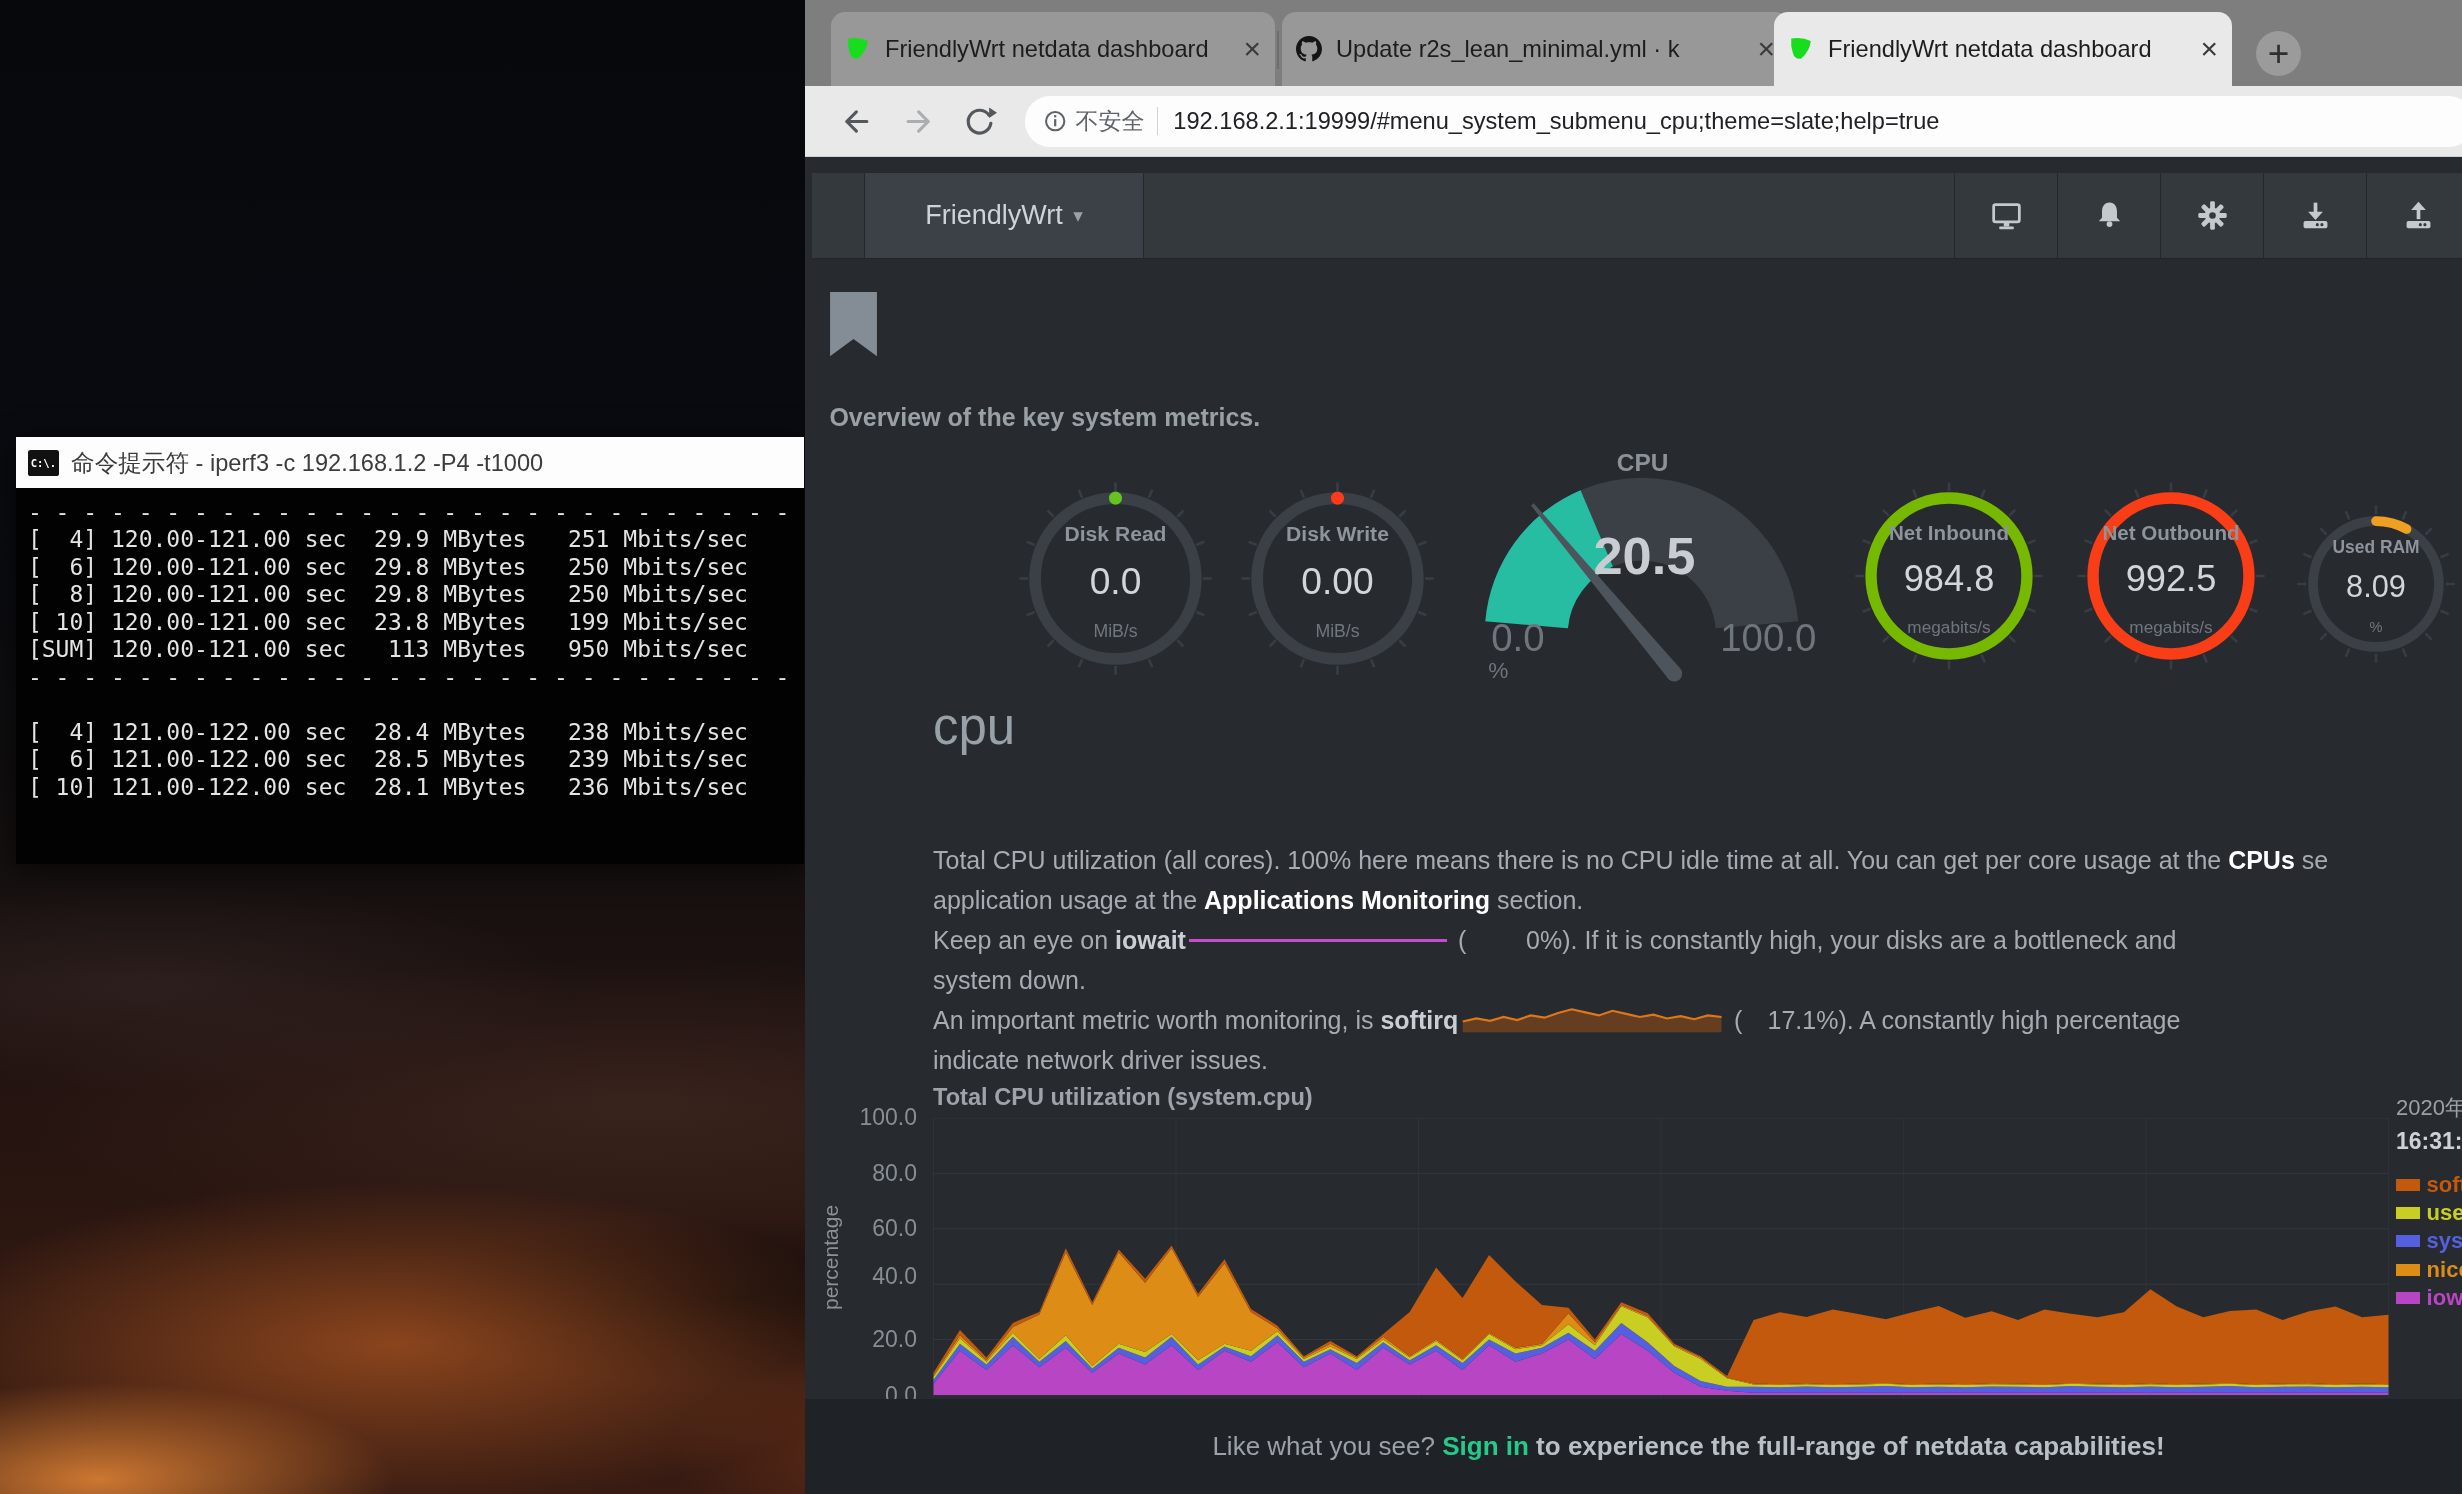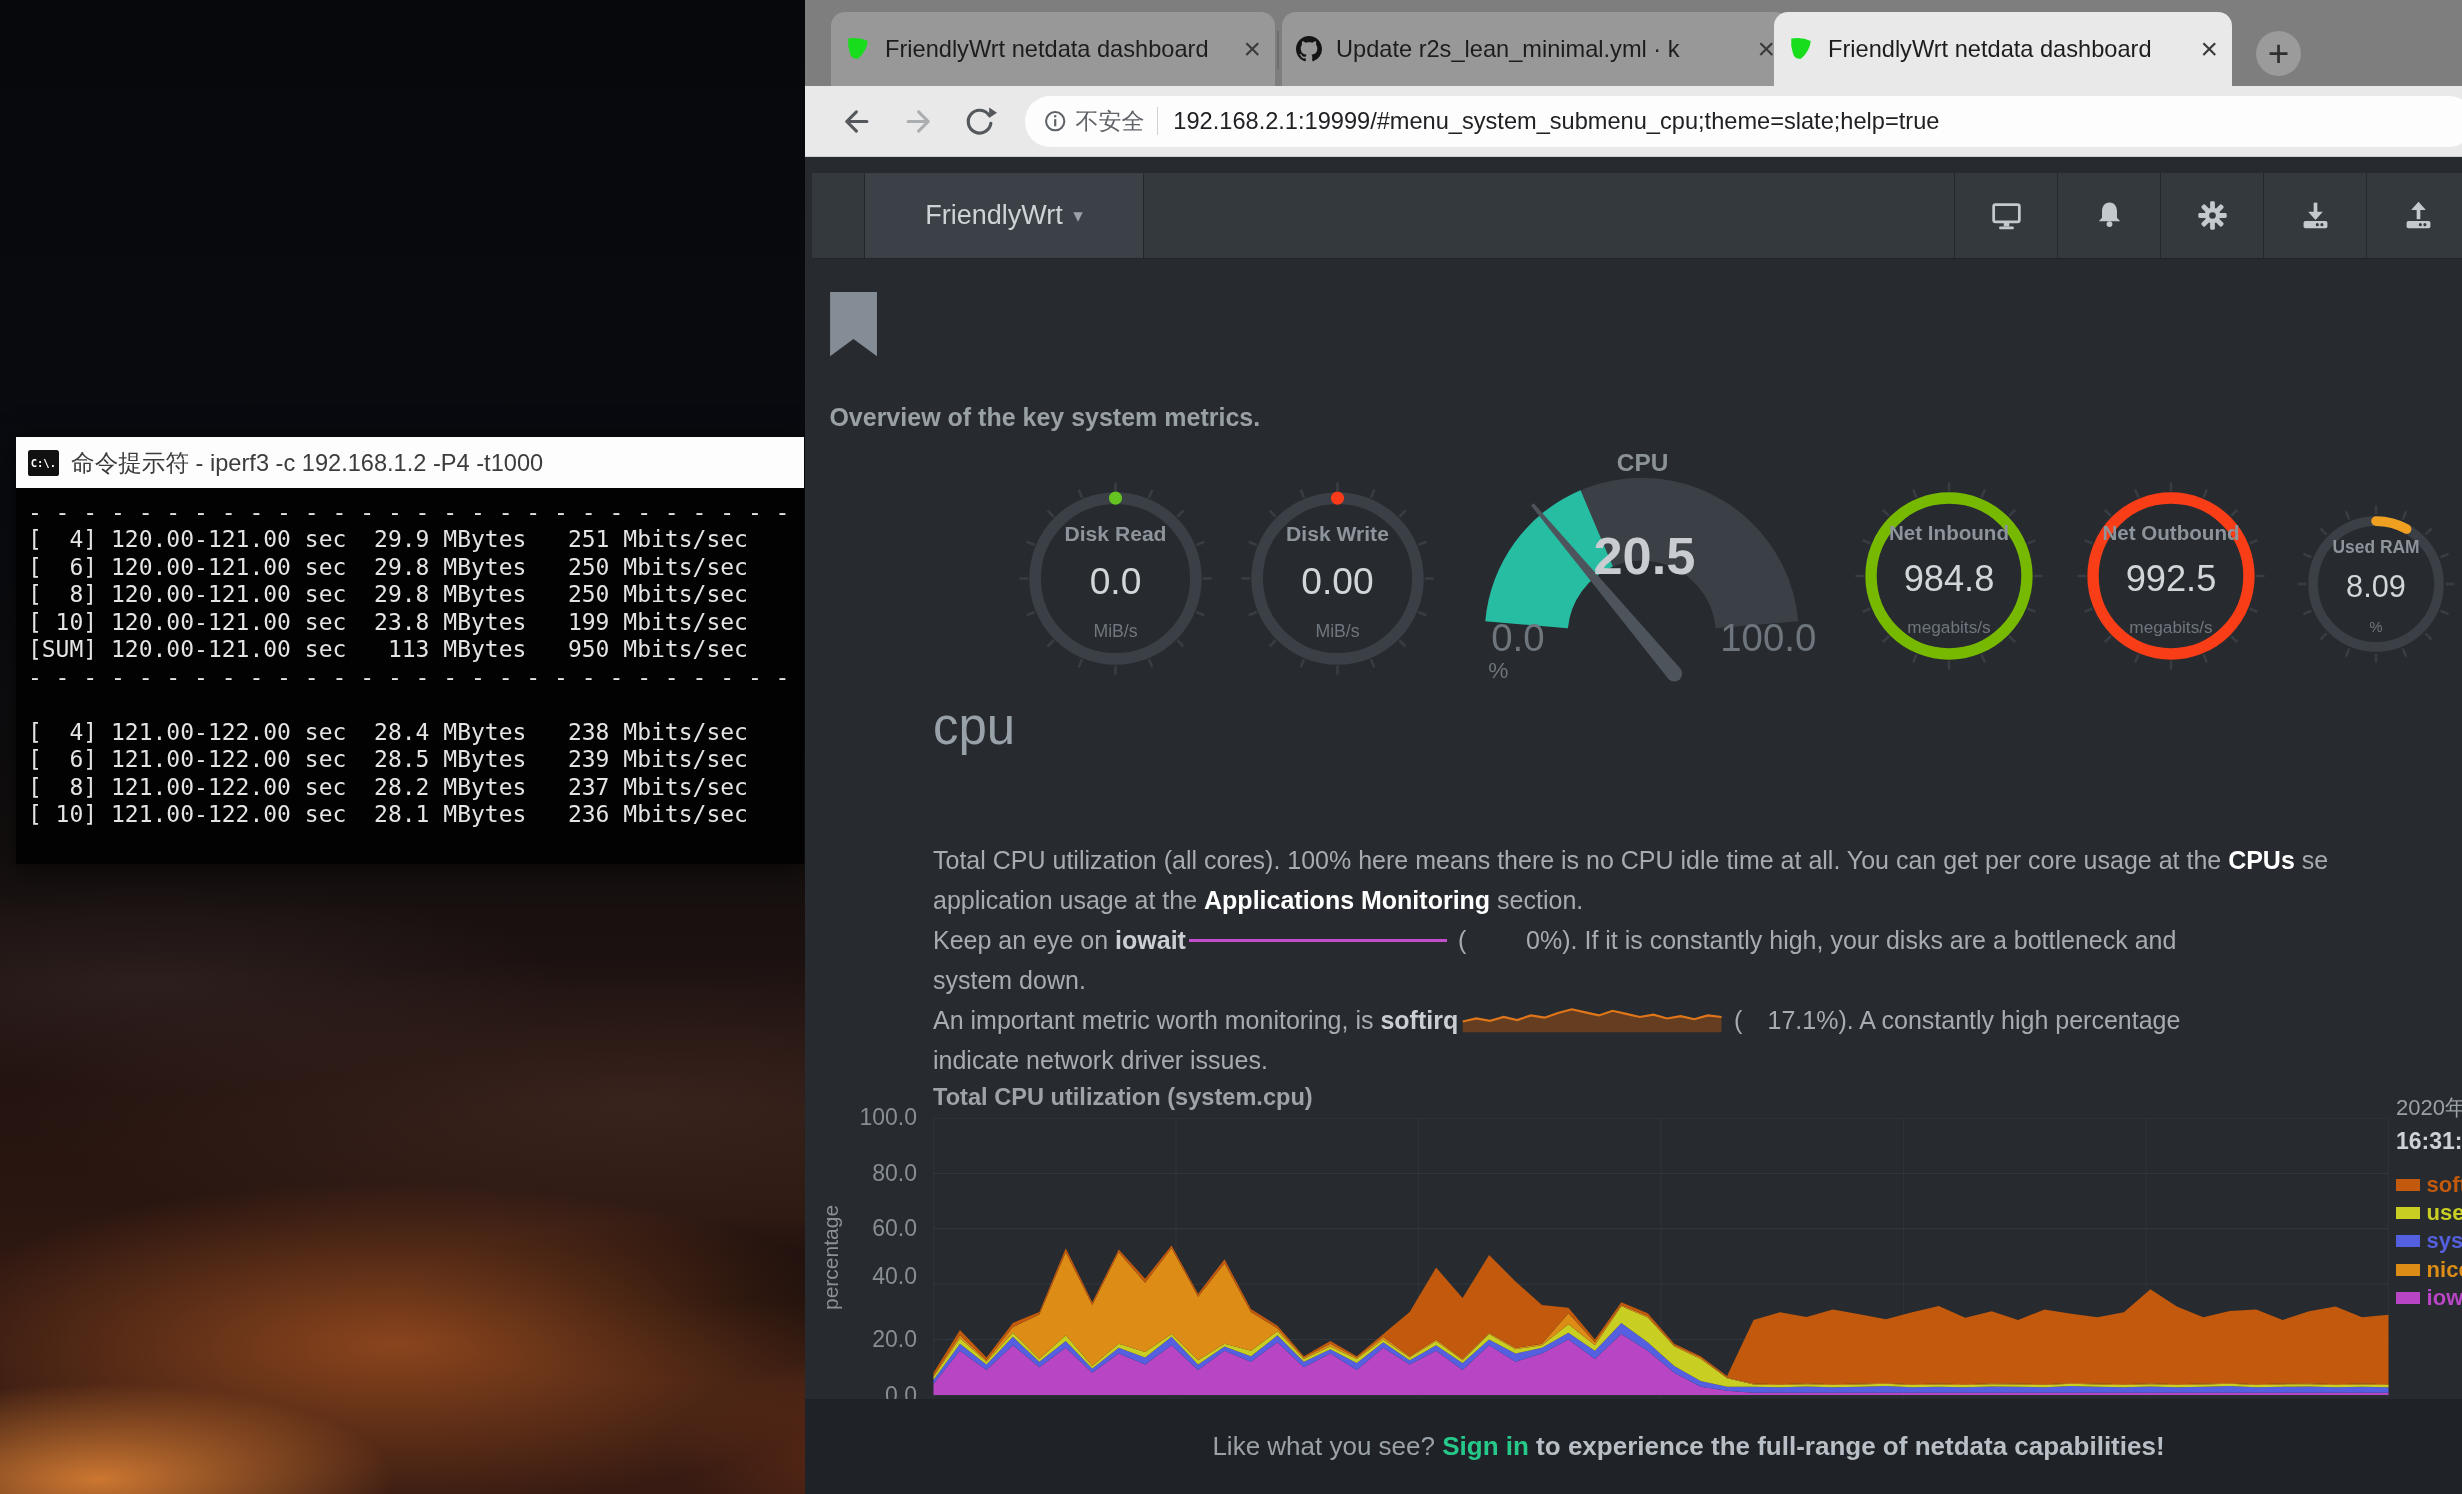--- a/index.html
+++ b/index.html
@@ -104,21 +104,20 @@
       <div>- - - - - - - - - - - - - - - - - - - - - - - - - - - - - - - - - - - - - - - - - - - - - - - -</div>
       <div>[  4] 120.00-121.00 sec  29.9 MBytes   251 Mbits/sec</div>
       <div>[  6] 120.00-121.00 sec  29.8 MBytes   250 Mbits/sec</div>
       <div>[  8] 120.00-121.00 sec  29.8 MBytes   250 Mbits/sec</div>
       <div>[ 10] 120.00-121.00 sec  23.8 MBytes   199 Mbits/sec</div>
       <div>[SUM] 120.00-121.00 sec   113 MBytes   950 Mbits/sec</div>
       <div>- - - - - - - - - - - - - - - - - - - - - - - - - - - - - - - - - - - - - - - - - - - - - - - -</div>
       <div> </div>
       <div>[  4] 121.00-122.00 sec  28.4 MBytes   238 Mbits/sec</div>
       <div>[  6] 121.00-122.00 sec  28.5 MBytes   239 Mbits/sec</div>
-      <div>[  8] 121.00-122.00 sec  28.2 MBytes   237 Mbits/sec</div>
       <div>[ 10] 121.00-122.00 sec  28.1 MBytes   236 Mbits/sec</div>
     </div>
 </div>
 
 <div class="browser">
   <div class="tabstrip">
     <div class="tab tab1">
       <svg class="fav" viewBox="0 0 32 32">
           <path d="M4 3 Q18 1 28 6 Q27 18 16 28 Q8 29 6 21 Q3 12 4 3 Z" fill="#17dd1c"></path>
         </svg>

